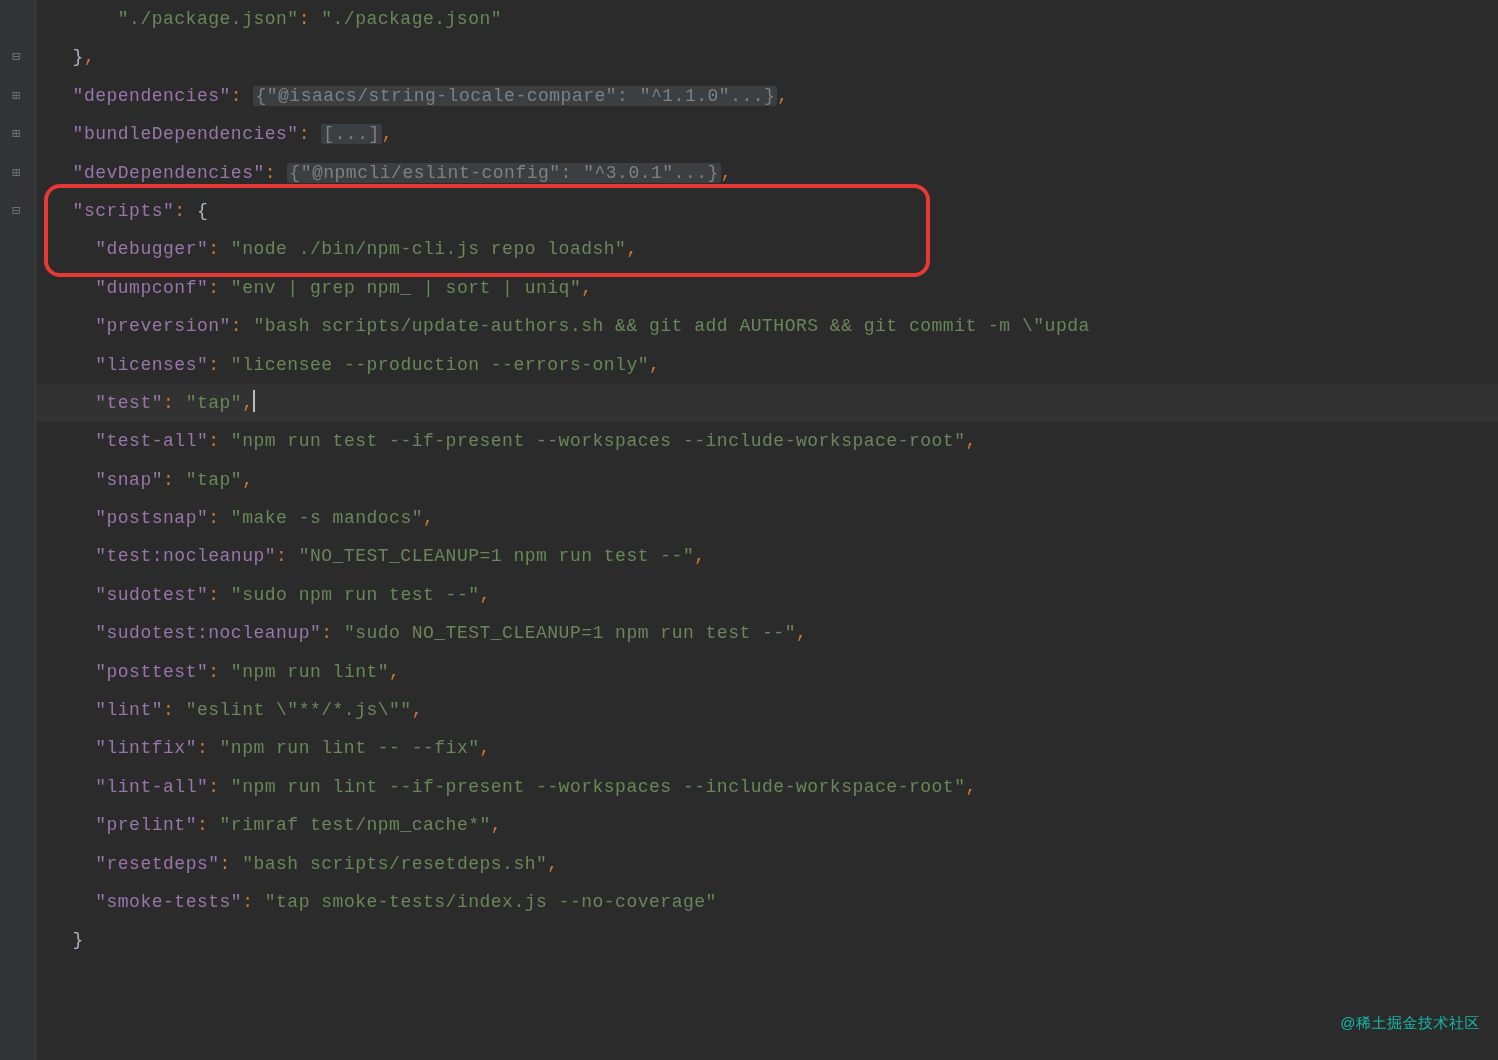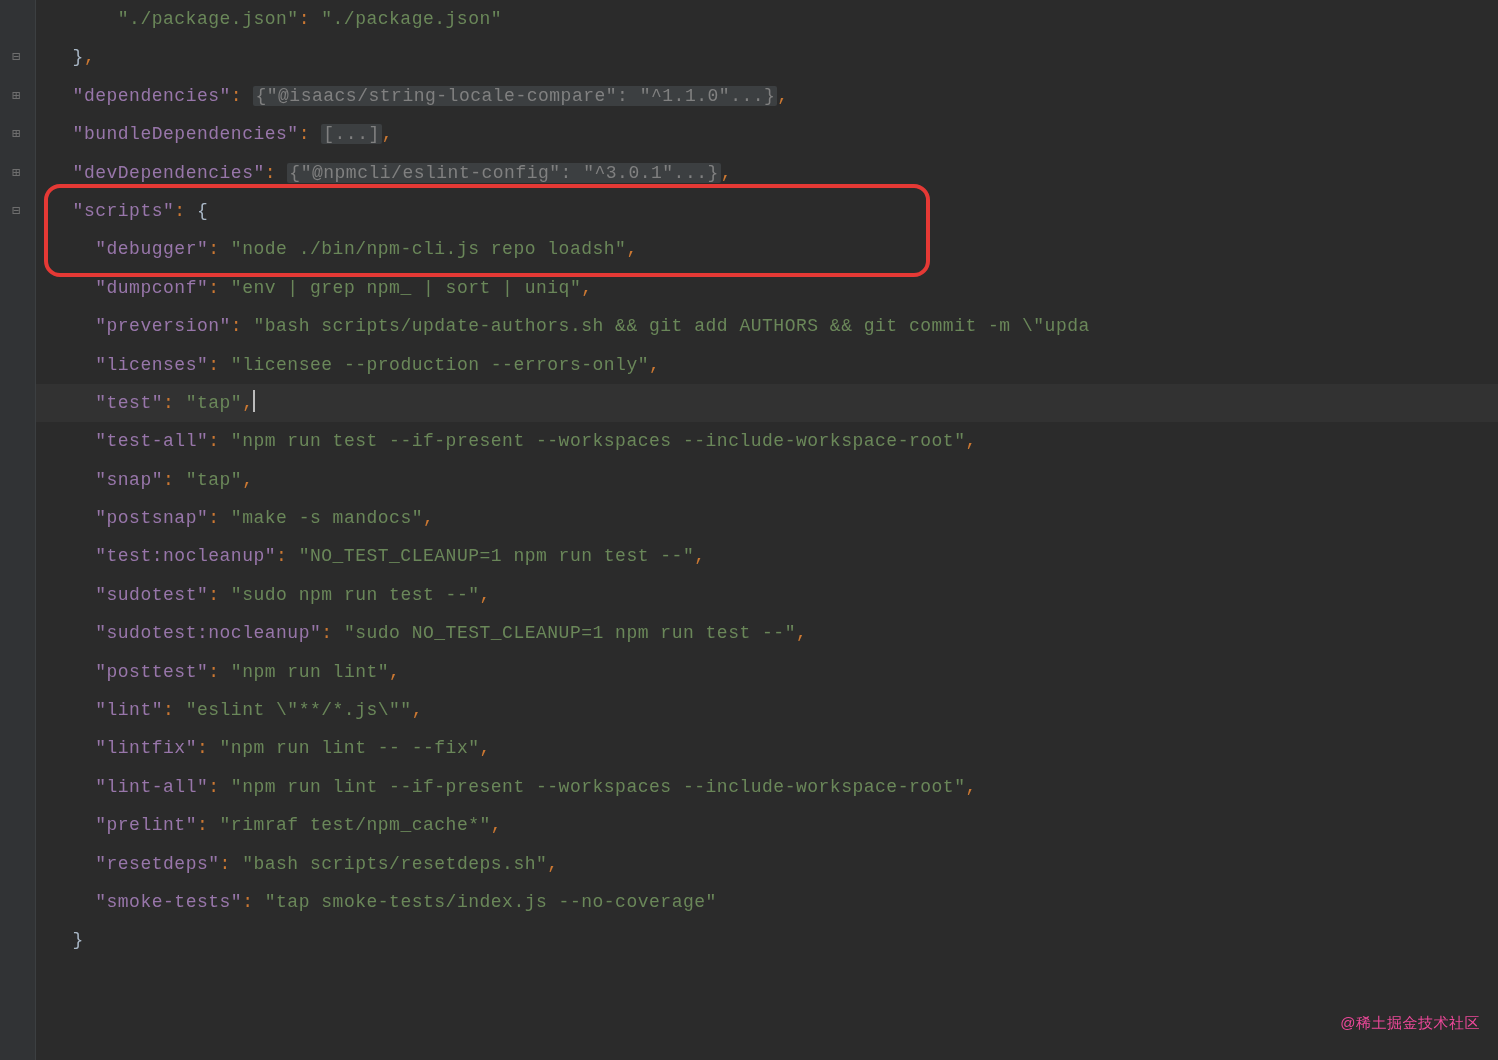--- a/index.html
+++ b/index.html
@@ -73,21 +73,21 @@
     border: 4px solid #e53935;
     border-radius: 16px;
     pointer-events: none;
     z-index: 5;
   }
 
   .watermark {
     position: absolute;
     right: 18px;
     bottom: 18px;
-    color: #ec4899;
+    color: #14b8a6;
     font-size: 15px;
     font-family: sans-serif;
     letter-spacing: 0.5px;
   }
 </style>
 </head>
 <body>
 
 <div class="gutter">
     <div class="gutter-icon" style="top: 49.4px;">⊟</div>

